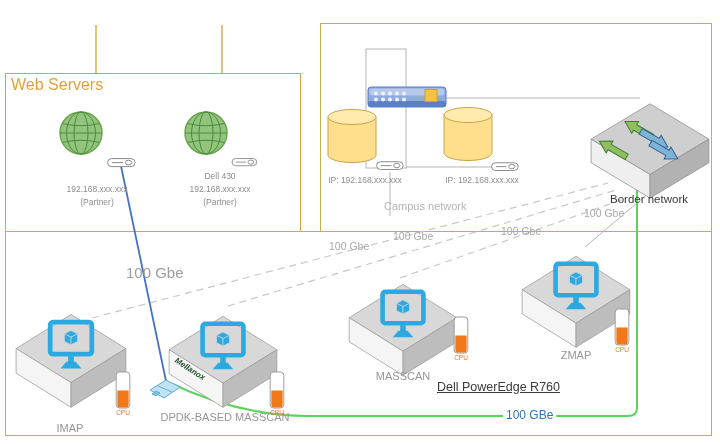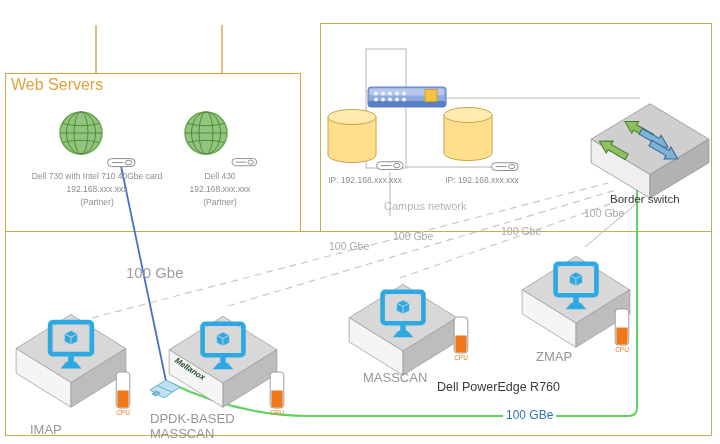--- a/index.html
+++ b/index.html
@@ -2,21 +2,21 @@
 <html><head>
 <meta charset="utf-8">
 <style>
   html,body{margin:0;padding:0;background:#fff;}
   #stage{position:relative;width:720px;height:444px;background:#fff;overflow:hidden;
          font-family:"Liberation Sans",sans-serif;}
   .abs{position:absolute;}
   .box{position:absolute;background:#fff;border:1.4px solid #C0B052;}
   .box.web{border-color:#DFA13D;}
   .grouptitle{position:absolute;color:#E1A23C;font-size:16px;}
-  .nodelabel{position:absolute;color:#969696;font-size:13px;}
+  .nodelabel{position:absolute;color:#969696;font-size:11px;text-align:center;}
   .weblabel{position:absolute;color:#8e8e8e;font-size:8.5px;line-height:13px;text-align:center;}
   .linklabel{position:absolute;color:#a8a8a8;font-size:10.5px;white-space:nowrap;}
   .cpulabel{position:absolute;color:#E87722;font-size:6.5px;text-align:center;width:28px;}
   .darklabel{position:absolute;color:#3a3a3a;font-size:11.5px;white-space:nowrap;}
   svg{display:block;}
   #wires{position:absolute;left:0;top:0;z-index:2;}
   .layer3{z-index:3;}
   .internet-bar{position:absolute;left:20px;top:8px;width:263px;height:17px;
     background:linear-gradient(#FFD95E,#F2A50C);border:1px solid #D29000;border-radius:2px;
     color:#C05000;font-size:9.5px;text-align:center;line-height:16px;z-index:3;}
@@ -104,21 +104,21 @@
       <use href="#globe-shape"></use>
     </svg>
   <svg class="abs layer3" style="left:107px;top:158px;" width="29" height="10" viewBox="0 0 29 10">
       <use href="#nic-shape"></use>
     </svg>
   <svg class="abs layer3" style="left:231px;top:158px;" width="27" height="9" viewBox="0 0 29 10">
       <use href="#nic-shape"></use>
     </svg>
 
   <div class="weblabel layer3" style="left:22px;top:170px;width:150px;">
-    <span>Dell 730 with Intel 710 40Gbe card</span><br>
+    <br>
     <span>192.168.xxx.xxx</span><br>
     <span>(Partner)</span>
   </div>
   <div class="weblabel layer3" style="left:180px;top:170px;width:80px;">
     <span>Dell 430</span><br>
     <span>192.168.xxx.xxx</span><br>
     <span>(Partner)</span>
   </div>
 
   <svg class="abs layer3" style="left:367px;top:84px;" width="80" height="28" viewBox="0 0 80 28">
@@ -164,21 +164,21 @@
     <polygon points="62,84 62,108 122,72 122,48" fill="#b2b2b2" stroke="#909090" stroke-width="0.8"></polygon>
     <g fill="#8FBF5F" stroke="#3E7A2E" stroke-width="1">
       <use href="#arrow-l" transform="translate(40,24) rotate(30)"></use>
       <use href="#arrow-l" transform="translate(14,44) rotate(30)"></use>
     </g>
     <g fill="#7EB3D8" stroke="#2E5E8E" stroke-width="1">
       <use href="#arrow-r" transform="translate(56,34) rotate(30)"></use>
       <use href="#arrow-r" transform="translate(66,46) rotate(30)"></use>
     </g>
   </svg>
-  <div class="darklabel layer3" style="left:610px;top:193px;">Border switch</div>
+  <div class="darklabel layer3" style="left:610px;top:193px;">Border network</div>
 
   <svg class="abs layer3" style="left:12px;top:305px;" width="118" height="106" viewBox="0 0 120 112">
       <use href="#server-shape"></use>
     </svg>
   <svg class="abs layer3" style="left:165px;top:307px;" width="116" height="104" viewBox="0 0 120 112">
       <use href="#server-shape"></use>
     </svg>
   <svg class="abs layer3" style="left:343px;top:275px;" width="120" height="104" viewBox="0 0 120 112">
       <use href="#server-shape"></use>
     </svg>
@@ -207,21 +207,21 @@
   <div class="cpulabel layer3" style="left:447px;top:354px;">CPU</div>
   <svg class="abs layer3" style="left:614px;top:308px;" width="16" height="39" viewBox="0 0 16 40">
       <use href="#cpu-shape"></use>
     </svg>
   <div class="cpulabel layer3" style="left:608px;top:346px;">CPU</div>
 
   <div class="nodelabel layer3" style="left:30px;top:422px;width:80px;">IMAP</div>
   <div class="nodelabel layer3" style="left:150px;top:411px;width:150px;">DPDK-BASED MASSCAN</div>
   <div class="nodelabel layer3" style="left:363px;top:370px;width:80px;">MASSCAN</div>
   <div class="nodelabel layer3" style="left:536px;top:349px;width:80px;">ZMAP</div>
-  <div class="darklabel layer3" style="left:437px;top:380px;font-size:12.5px;">Dell PowerEdge R760</div>
+  <div class="darklabel layer3" style="left:437px;top:380px;font-size:12.5px;text-decoration:underline;">Dell PowerEdge R760</div>
 
   <div class="biglink" style="left:126px;top:264px;">100 Gbe</div>
   <div class="linklabel layer3" style="left:329px;top:240px;">100 Gbe</div>
   <div class="linklabel layer3" style="left:393px;top:230px;">100 Gbe</div>
   <div class="linklabel layer3" style="left:501px;top:225px;">100 Gbe</div>
   <div class="linklabel layer3" style="left:584px;top:207px;">100 Gbe</div>
   <div class="greenlabel" style="left:503px;top:408px;">100 GBe</div>
 
 </div>
 

